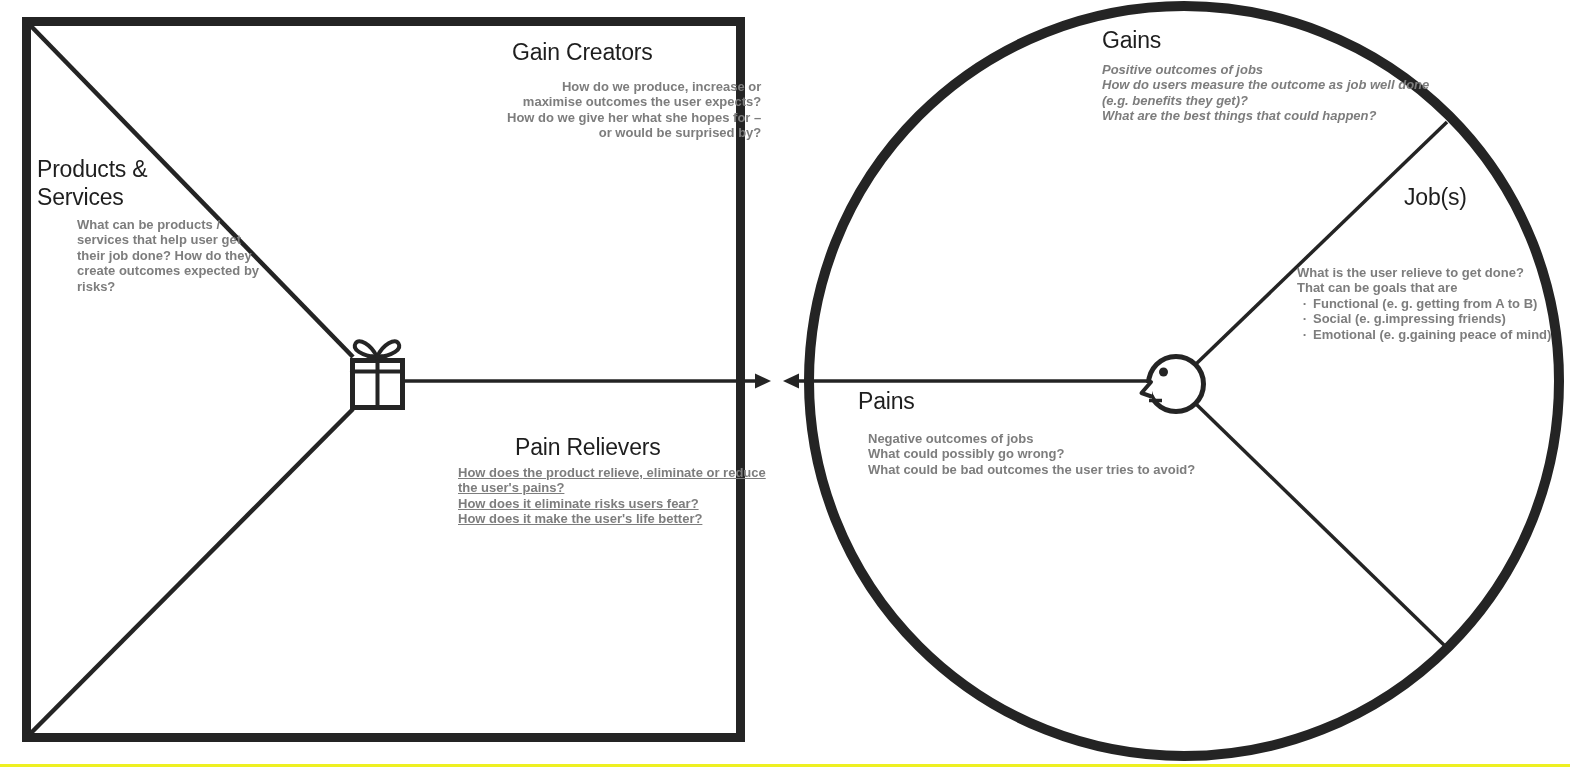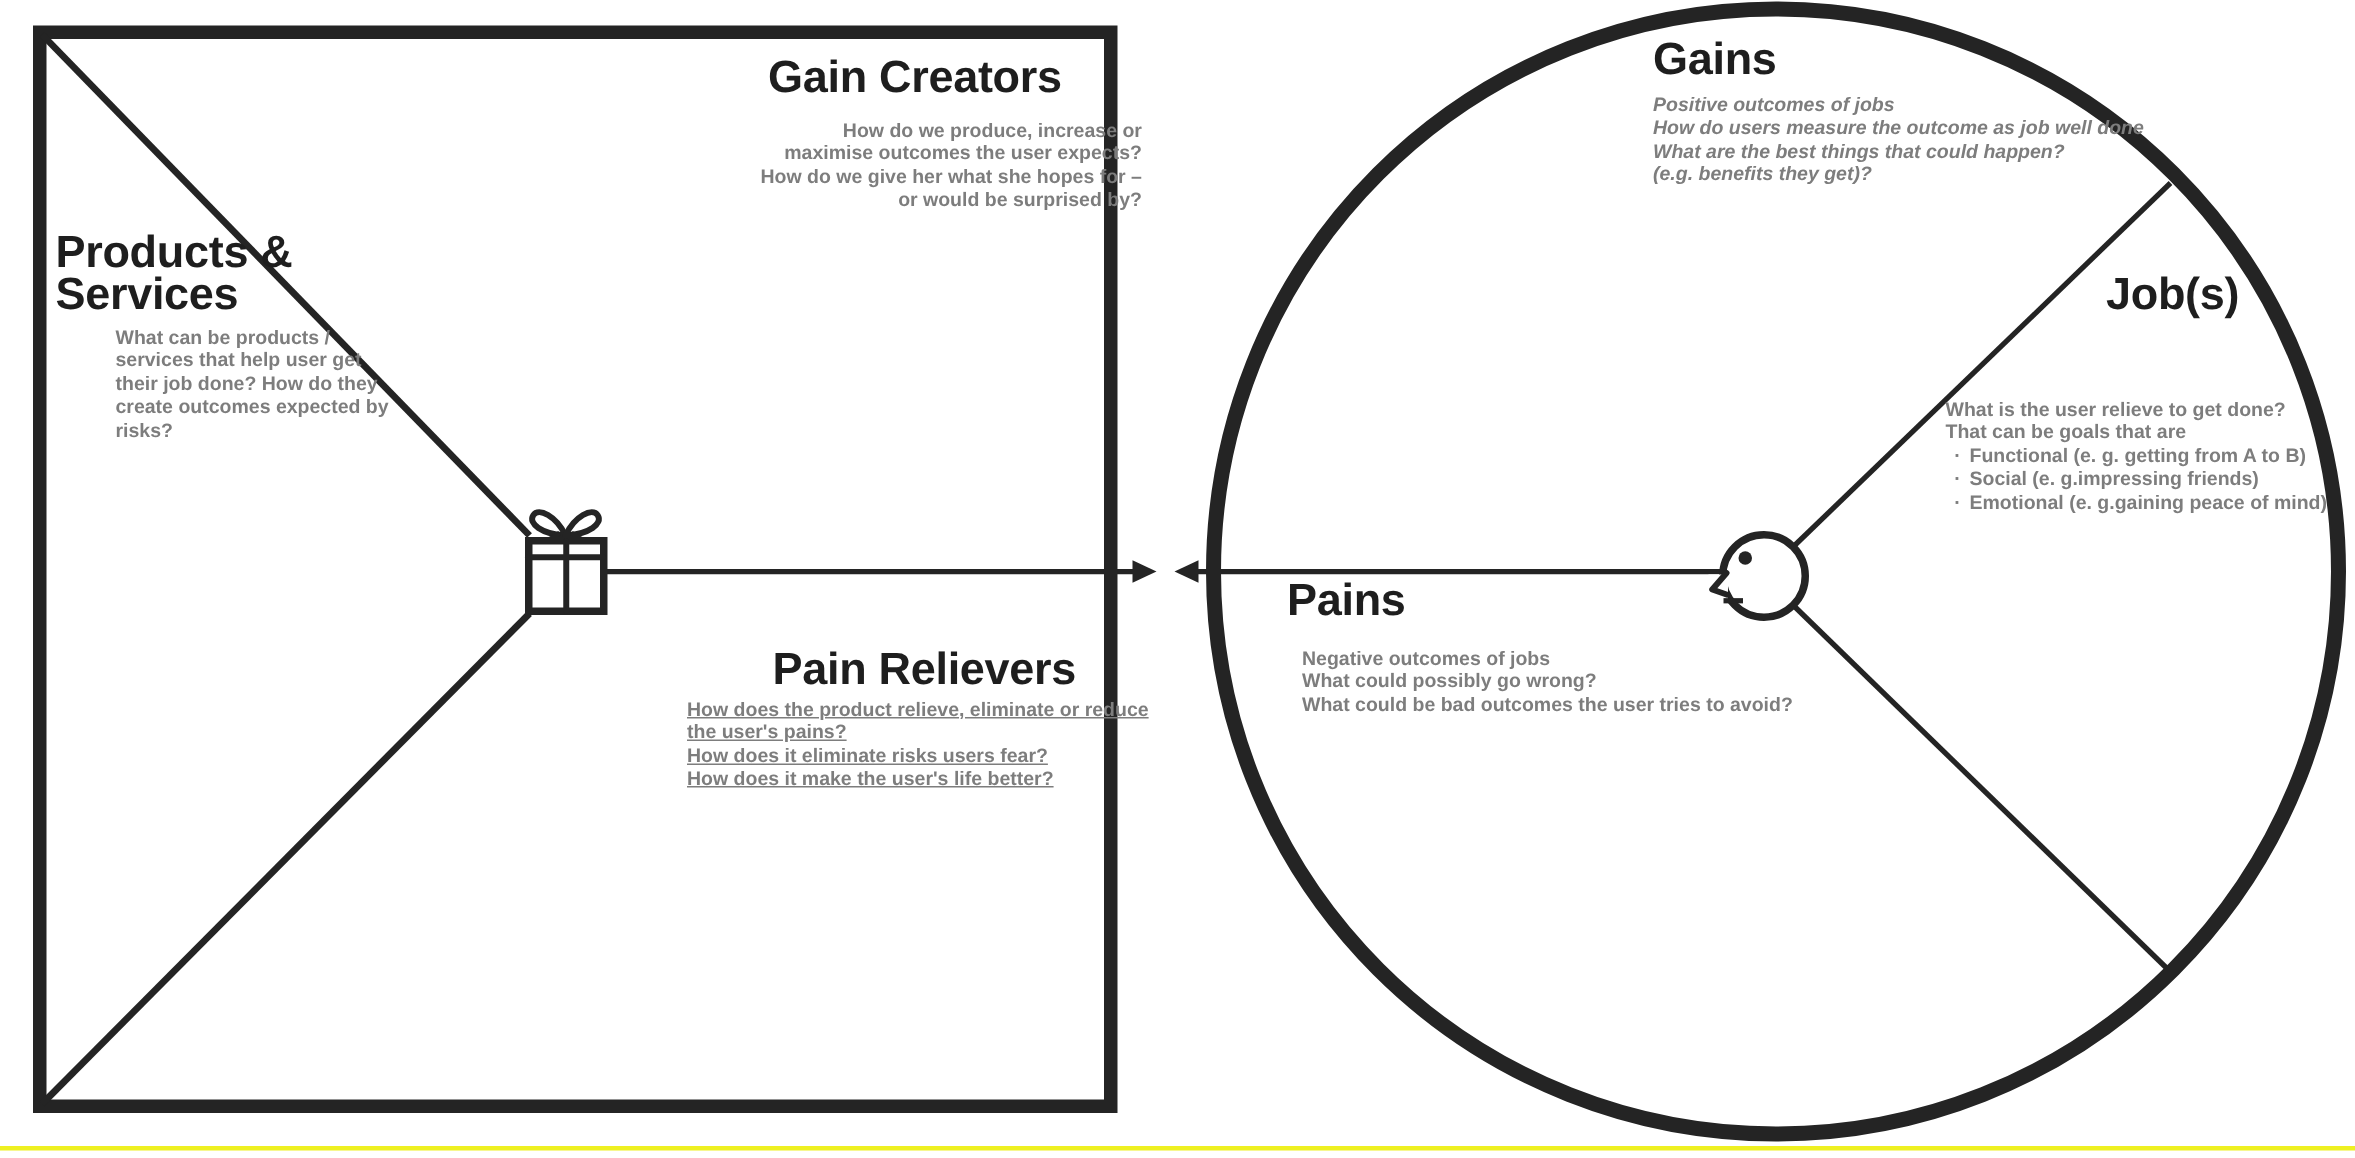--- a/index.html
+++ b/index.html
@@ -8,22 +8,22 @@
   #canvas {
     position: relative;
     width: 1570px;
     height: 772px;
     background: #ffffff;
     overflow: hidden;
   }
   #shape-layer { position: absolute; left: 0; top: 0; width: 1570px; height: 772px; }
   .abs { position: absolute; }
   .section-title {
-    font-size: 30px;
-    font-weight: 700;
+    font-size: 23px;
+    font-weight: 400;
     color: #1e1e1e;
     letter-spacing: -0.2px;
     line-height: 28px;
     white-space: nowrap;
   }
   .body-text {
     font-size: 13px;
     font-weight: 700;
     color: #7d7d7d;
     line-height: 15.4px;
@@ -124,22 +124,22 @@
       <div>How does it eliminate risks users fear?</div>
       <div>How does it make the user's life better?</div>
     </div>
   </div>
 
   <div class="abs" style="left:1102px; top:26px;">
     <div class="section-title">Gains</div>
     <div class="body-text" style="margin-top:8px;font-style:italic;">
       <div class="light">Positive outcomes of jobs</div>
       <div>How do users measure the outcome as job well done</div>
+      <div>(e.g. benefits they get)?</div>
       <div>What are the best things that could happen?</div>
-      <div>(e.g. benefits they get)?</div>
     </div>
   </div>
 
   <div class="abs" style="left:1404px; top:183px;">
     <div class="section-title">Job(s)</div>
   </div>
   <div class="abs body-text" style="left:1297px; top:265px;">
     <div>What is the user relieve to get done?</div>
     <div>That can be goals that are</div>
     <div class="bullet-line">

